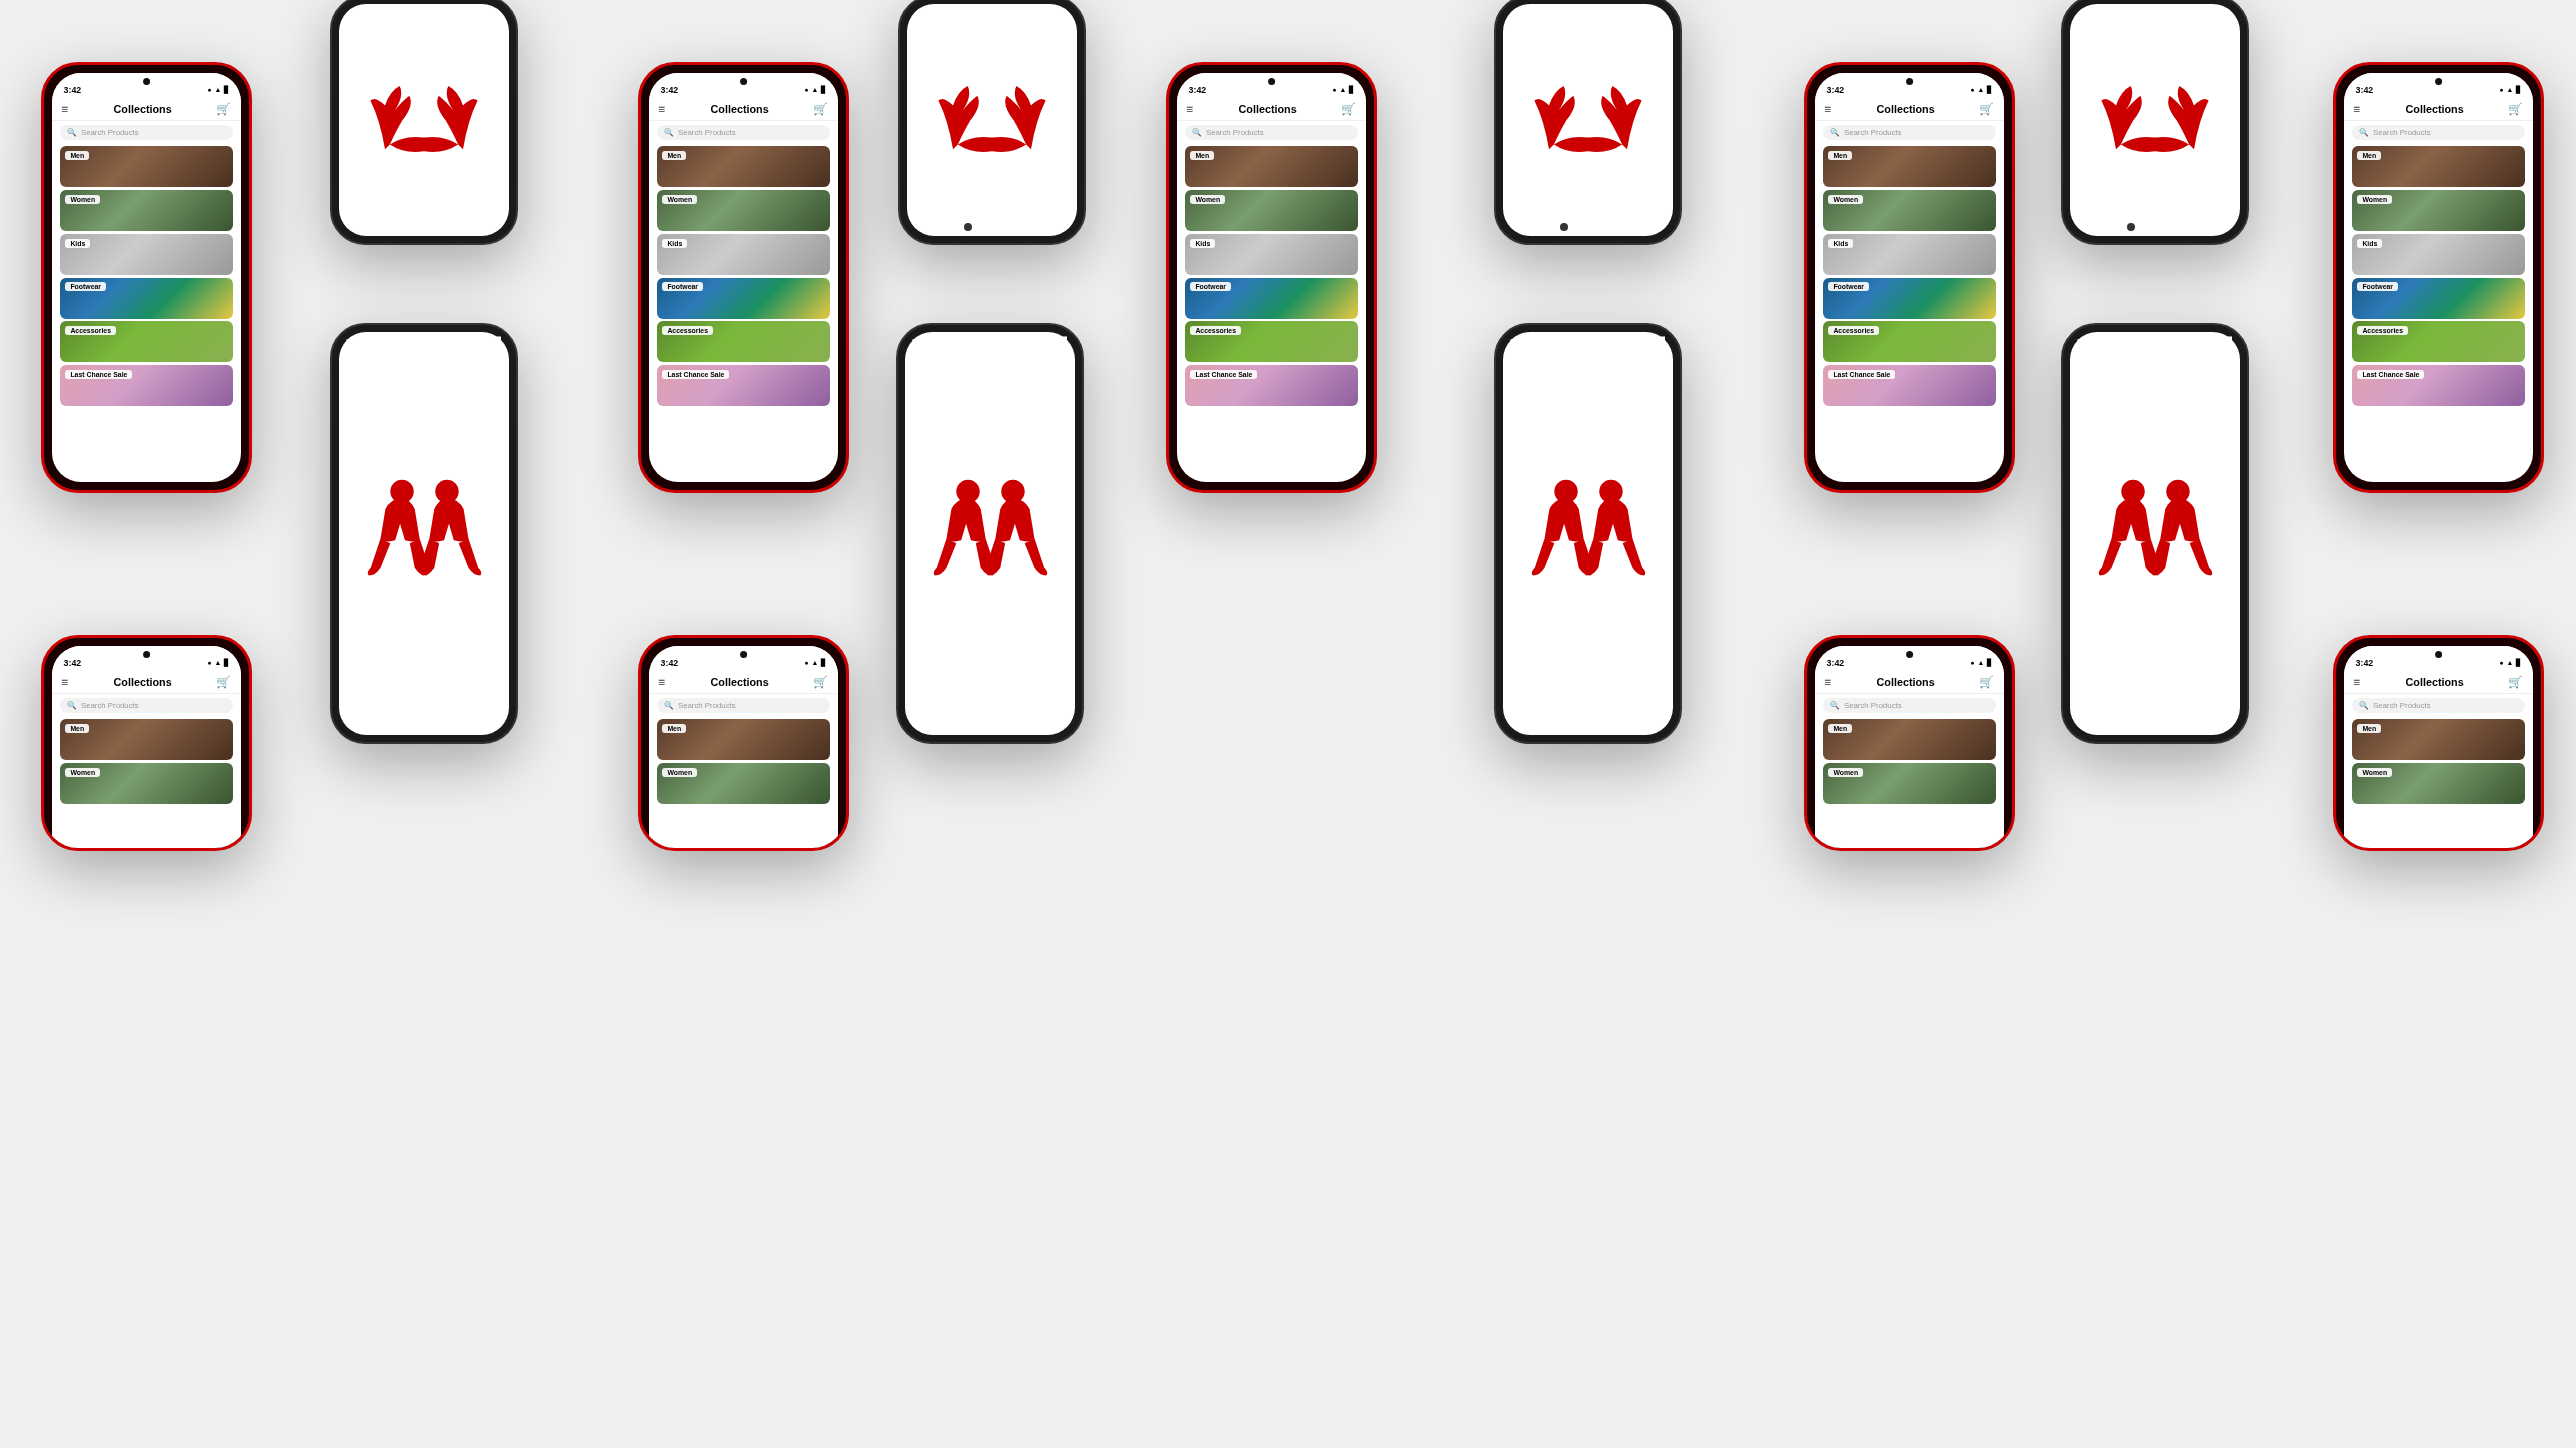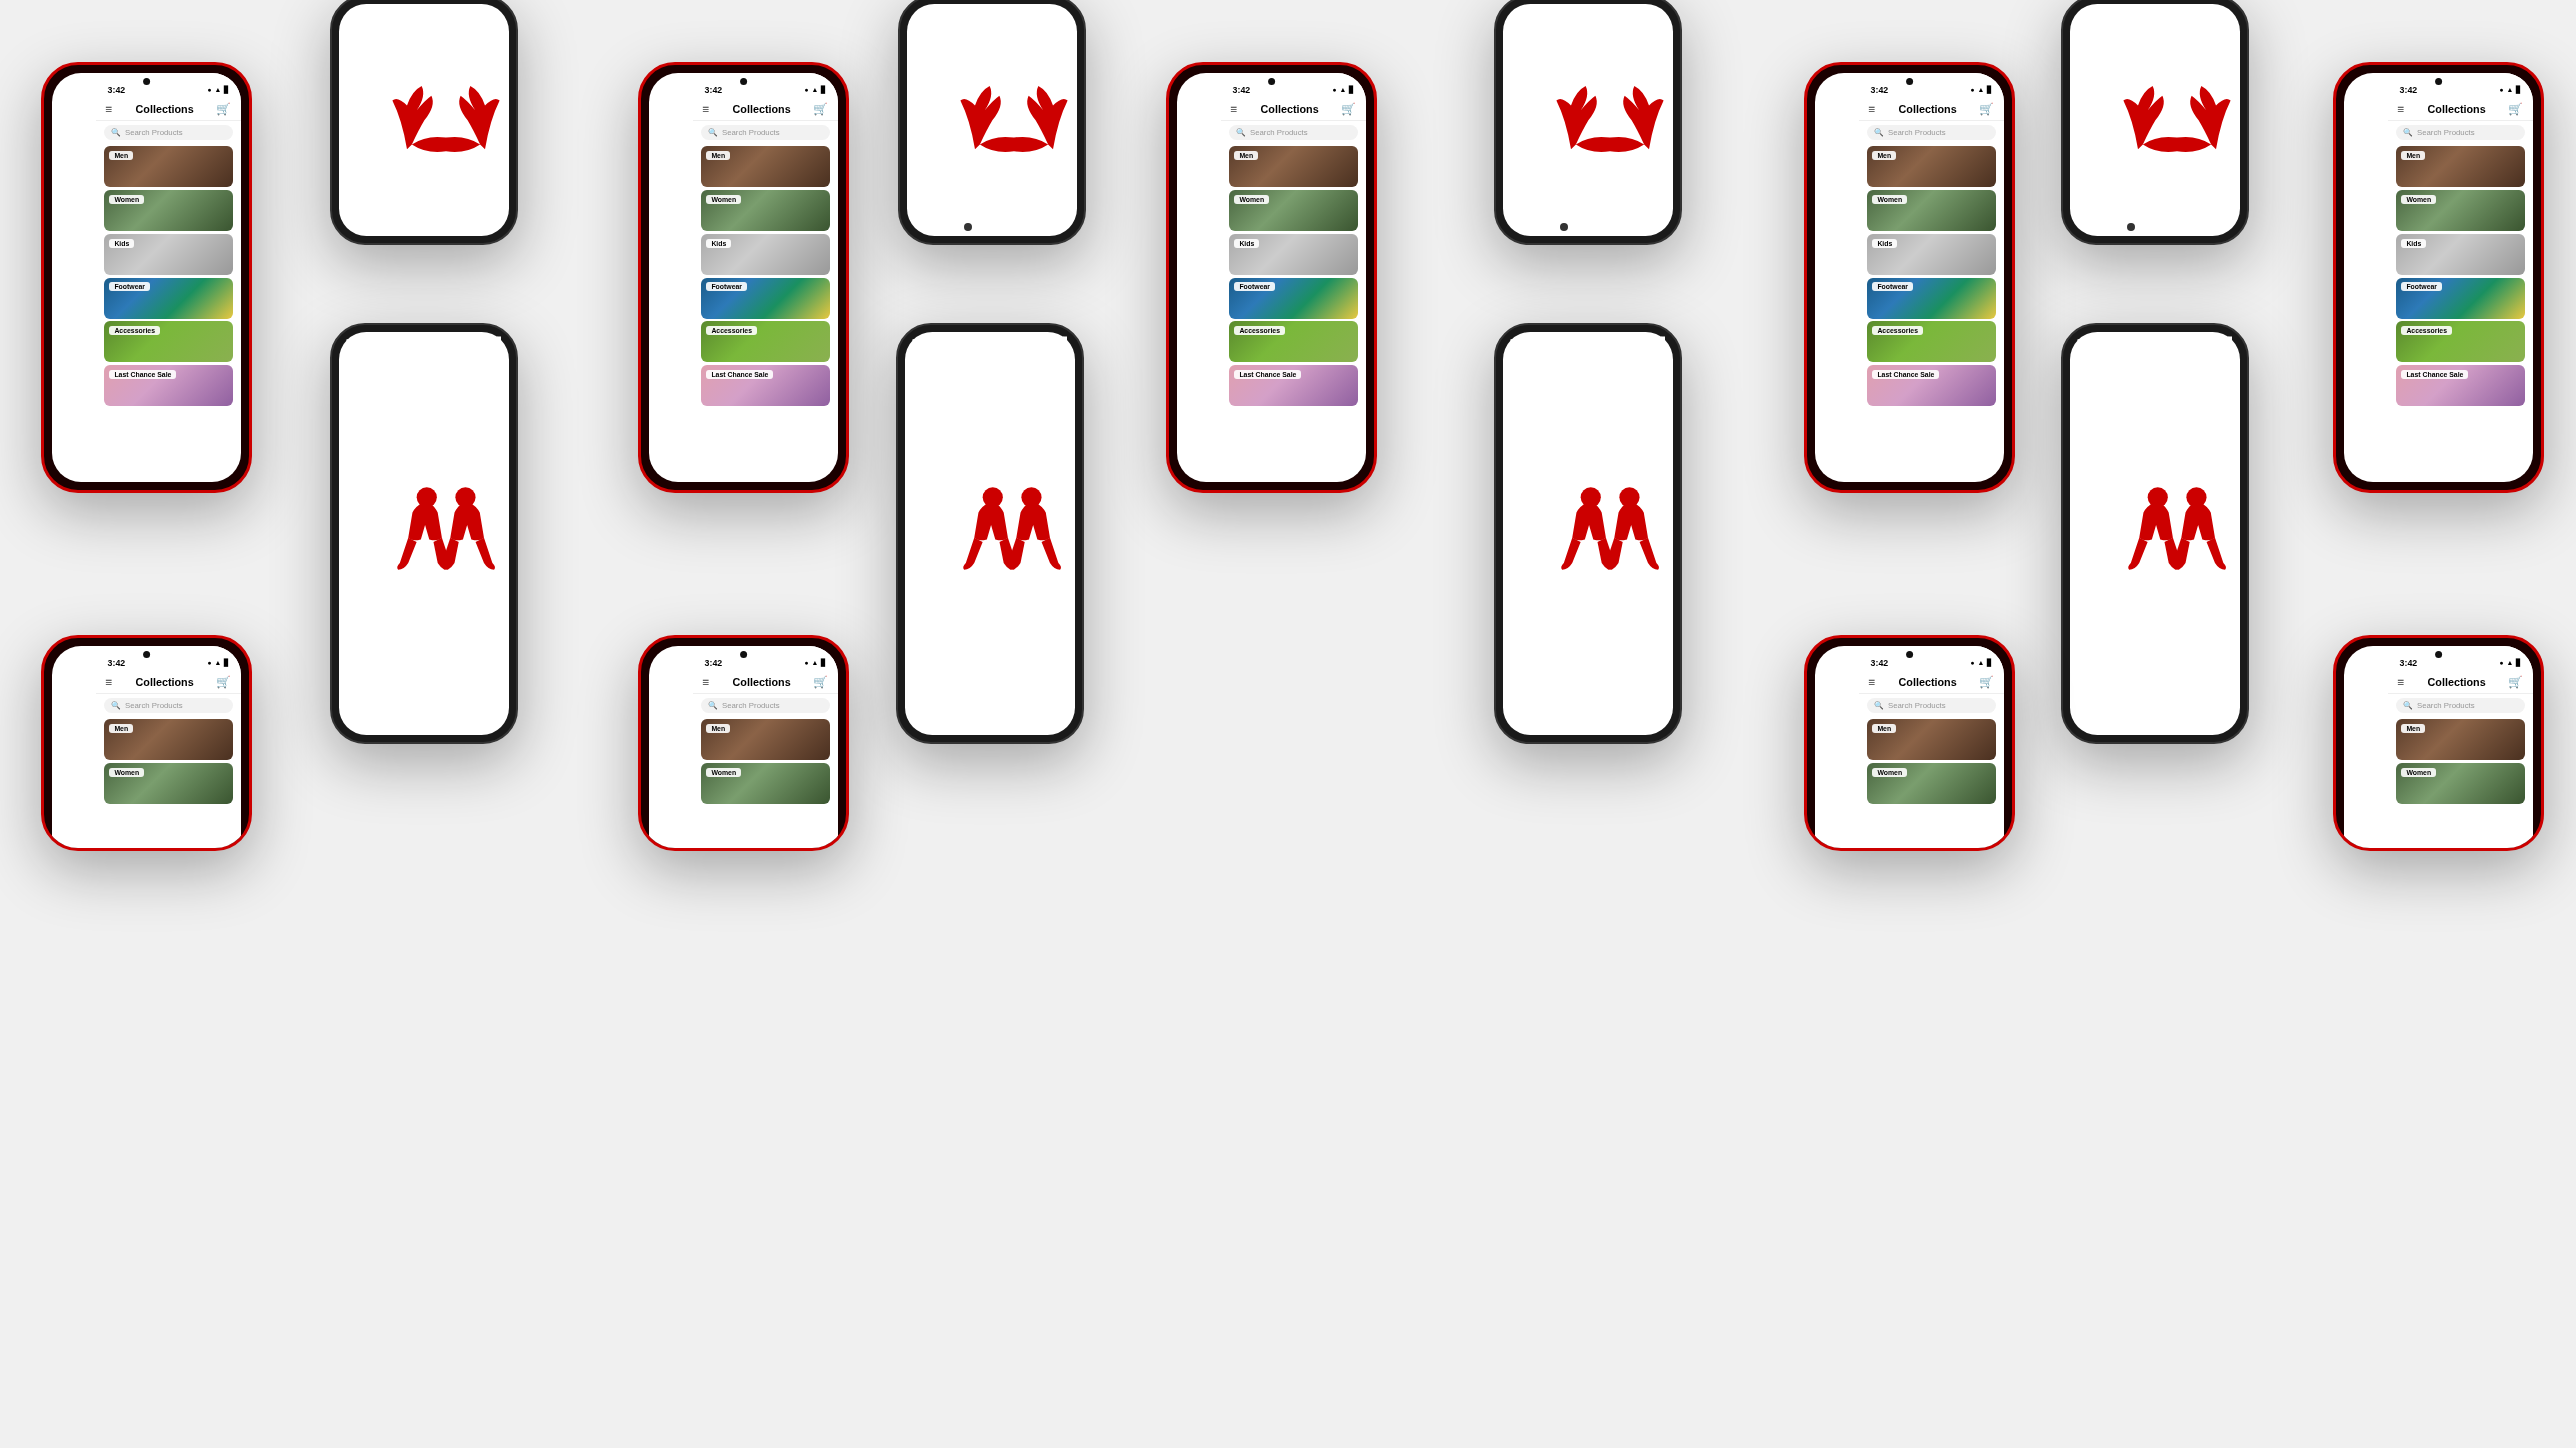--- a/index.html
+++ b/index.html
@@ -24,21 +24,20 @@
     .phone-red {
       border: 3.9px solid #cc0000;
       background: #1a0000;
     }
 
     .phone-screen {
       position: absolute;
       background: #fff;
       border-radius: 29px;
       overflow: hidden;
-      padding-left: 44px;
     }
 
     
     .status-bar {
       display: flex;
       justify-content: space-between;
       align-items: center;
       padding: 3.9px 11.8px;
       font-size: 8.8px;
       font-weight: 600;

